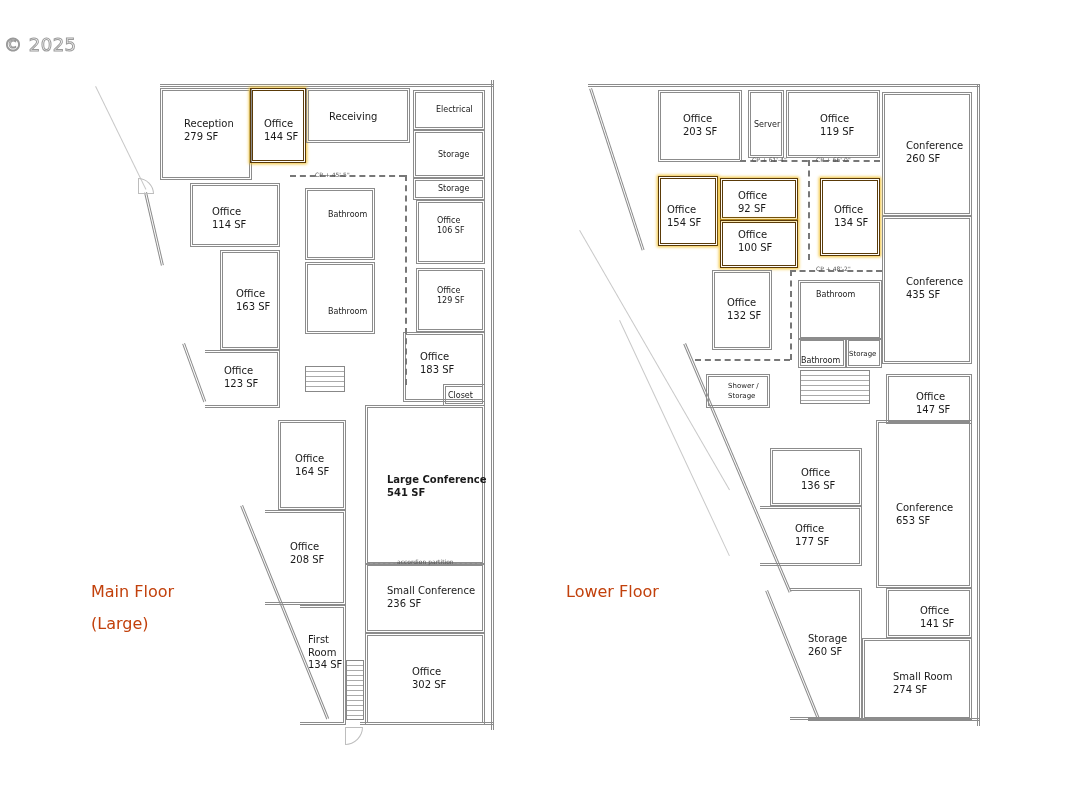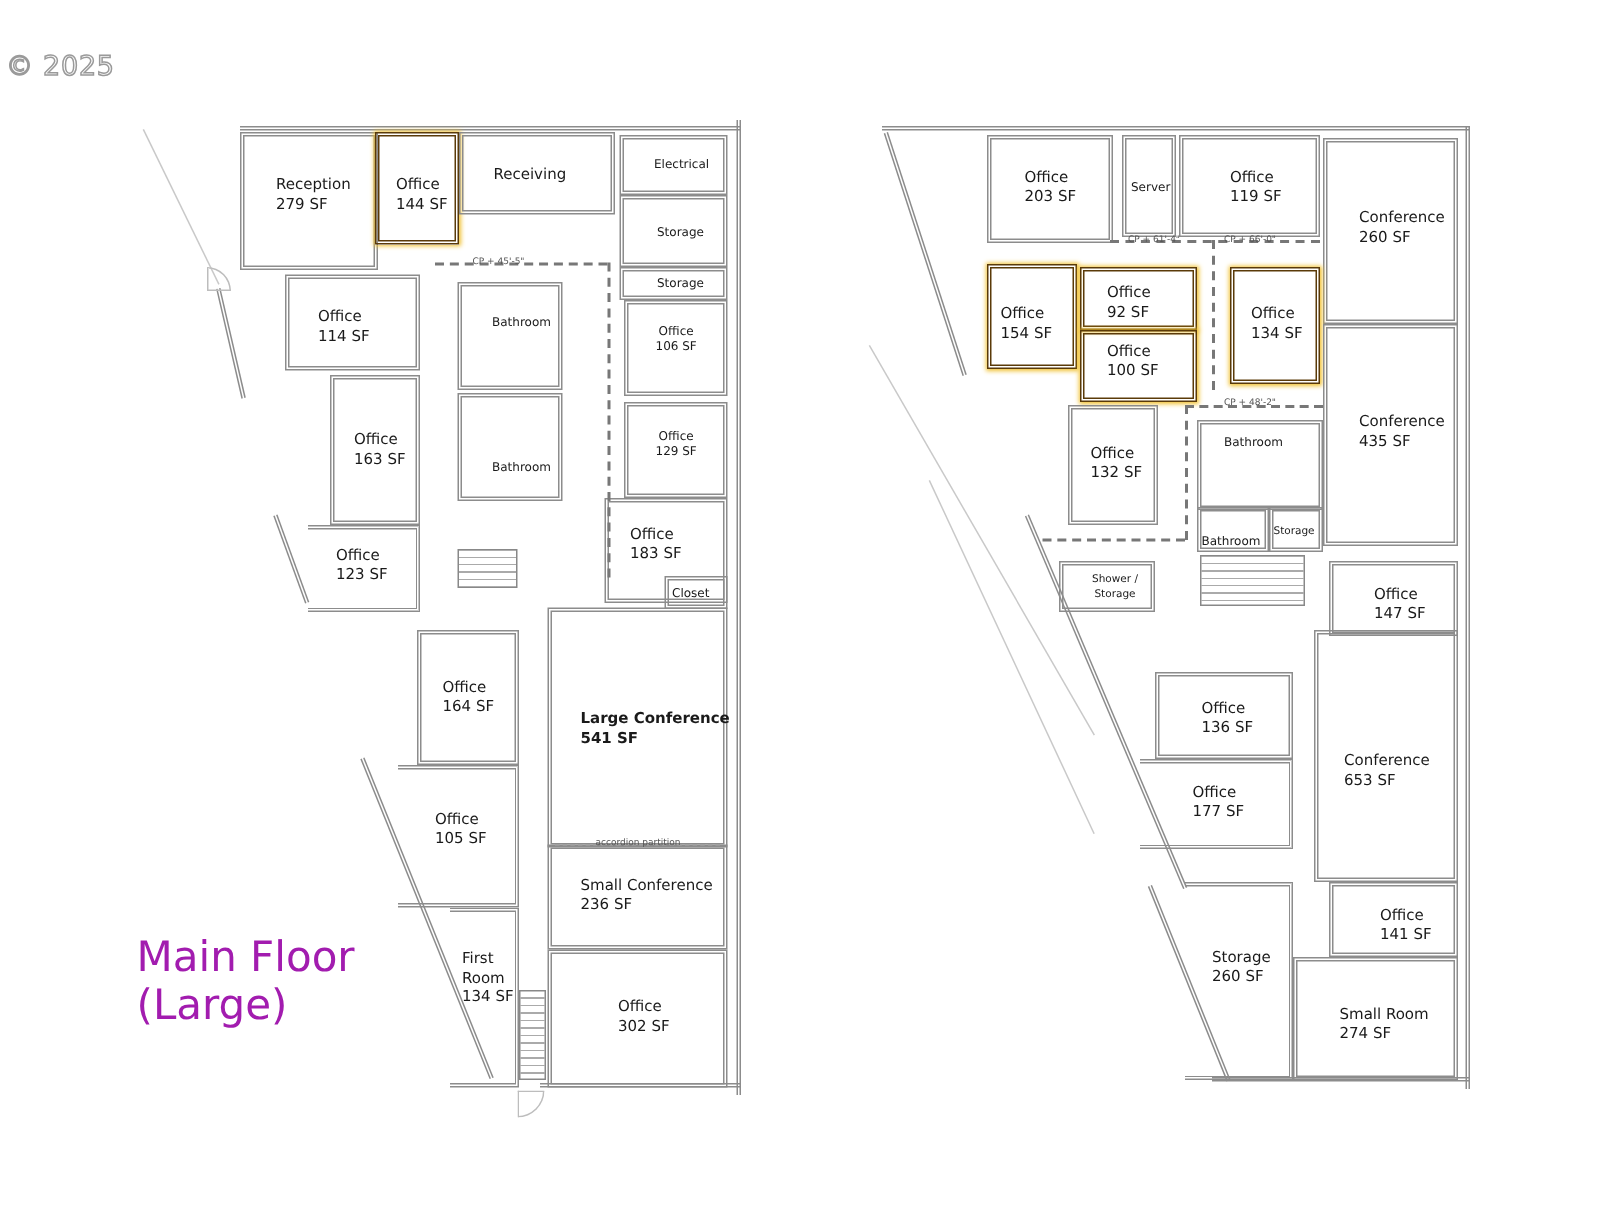--- a/index.html
+++ b/index.html
@@ -5,23 +5,23 @@
   * { box-sizing: border-box; margin: 0; padding: 0; }
   html, body { width: 1080px; height: 810px; background: #ffffff; overflow: hidden; }
   body { position: relative; font-family: "DejaVu Sans", sans-serif; color: #111; }
   .copyright { position: absolute; left: 4px; top: 34px; font-size: 18px; color: #ffffff;
     -webkit-text-stroke: 1px #9a9a9a; font-family: "DejaVu Sans", sans-serif; letter-spacing: 0.5px; }
   .wall { position: absolute; border: 3px double #8c8c8c; background: transparent; }
   .room { position: absolute; border: 3px double #8c8c8c; }
   .room.yellow { border-color: #5a3a08; box-shadow: 0 0 3px 1px #f0c030; }
   .lbl { position: absolute; font-size: 10px; line-height: 12.5px; color: #1a1a1a; white-space: nowrap; }
   .lbl span { display: block; }
-  .small { font-size: 8px; line-height: 10px; text-align: center; }
+  .small { font-size: 8px; line-height: 10px; }
   .tiny { font-size: 6px; color: #555; }
-  .floor-title { position: absolute; font-size: 28px; line-height: 32px; color: #a21caf; font-family: "DejaVu Sans", sans-serif; margin-top: 46px; }
+  .floor-title { position: absolute; font-size: 16px; line-height: 32px; color: #c2410c; font-family: "DejaVu Sans", sans-serif; }
   .floor-title span { display: block; }
   .diag { position: absolute; height: 6px; border-top: 3px double #8c8c8c; transform-origin: 0 0; }
   .thin { position: absolute; border-top: 1px solid #c9c9c9; transform-origin: 0 0; }
   .dash { position: absolute; border-top: 2px dashed #777; }
   .dashv { position: absolute; border-left: 2px dashed #777; }
   .stairs { position: absolute; background: repeating-linear-gradient(180deg, #fff 0 4px, #aaa 4px 5px); border: 1px solid #888; }
   .door { position: absolute; border: 1px solid #bdbdbd; border-radius: 0 100% 0 0; }
 </style>
 </head>
 <body>
@@ -124,21 +124,21 @@
   <div class="lbl" style="left:295px;top:453px;">
       <span>Office</span>
       <span>164 SF</span>
     </div>
   <div class="lbl" style="left:387px;top:474px;font-weight:bold;">
       <span>Large Conference</span>
       <span>541 SF</span>
     </div>
   <div class="lbl" style="left:290px;top:541px;">
       <span>Office</span>
-      <span>105 SF</span>
+      <span>208 SF</span>
     </div>
   <div class="lbl" style="left:387px;top:585px;">
       <span>Small Conference</span>
       <span>236 SF</span>
     </div>
   <div class="lbl" style="left:308px;top:634px;">
       <span>First</span>
       <span>Room</span>
       <span>134 SF</span>
     </div>
@@ -282,14 +282,15 @@
       <span>CP + 61'-4"</span>
     </div>
   <div class="lbl tiny" style="left:816px;top:154px;">
       <span>CP + 66'-0"</span>
     </div>
   <div class="lbl tiny" style="left:816px;top:263px;">
       <span>CP + 48'-2"</span>
     </div>
 
   <div class="floor-title" style="left:566px;top:576px;">
+    <span>Lower Floor</span>
   </div>
 </div>
 
 </body></html>

